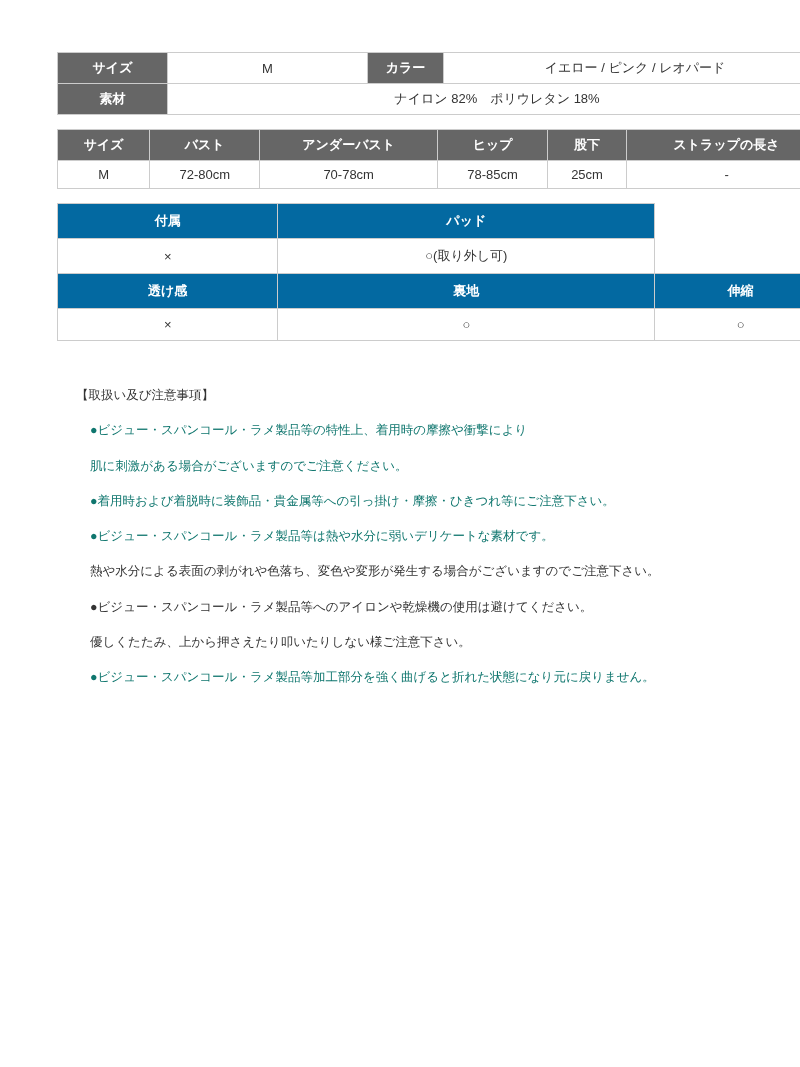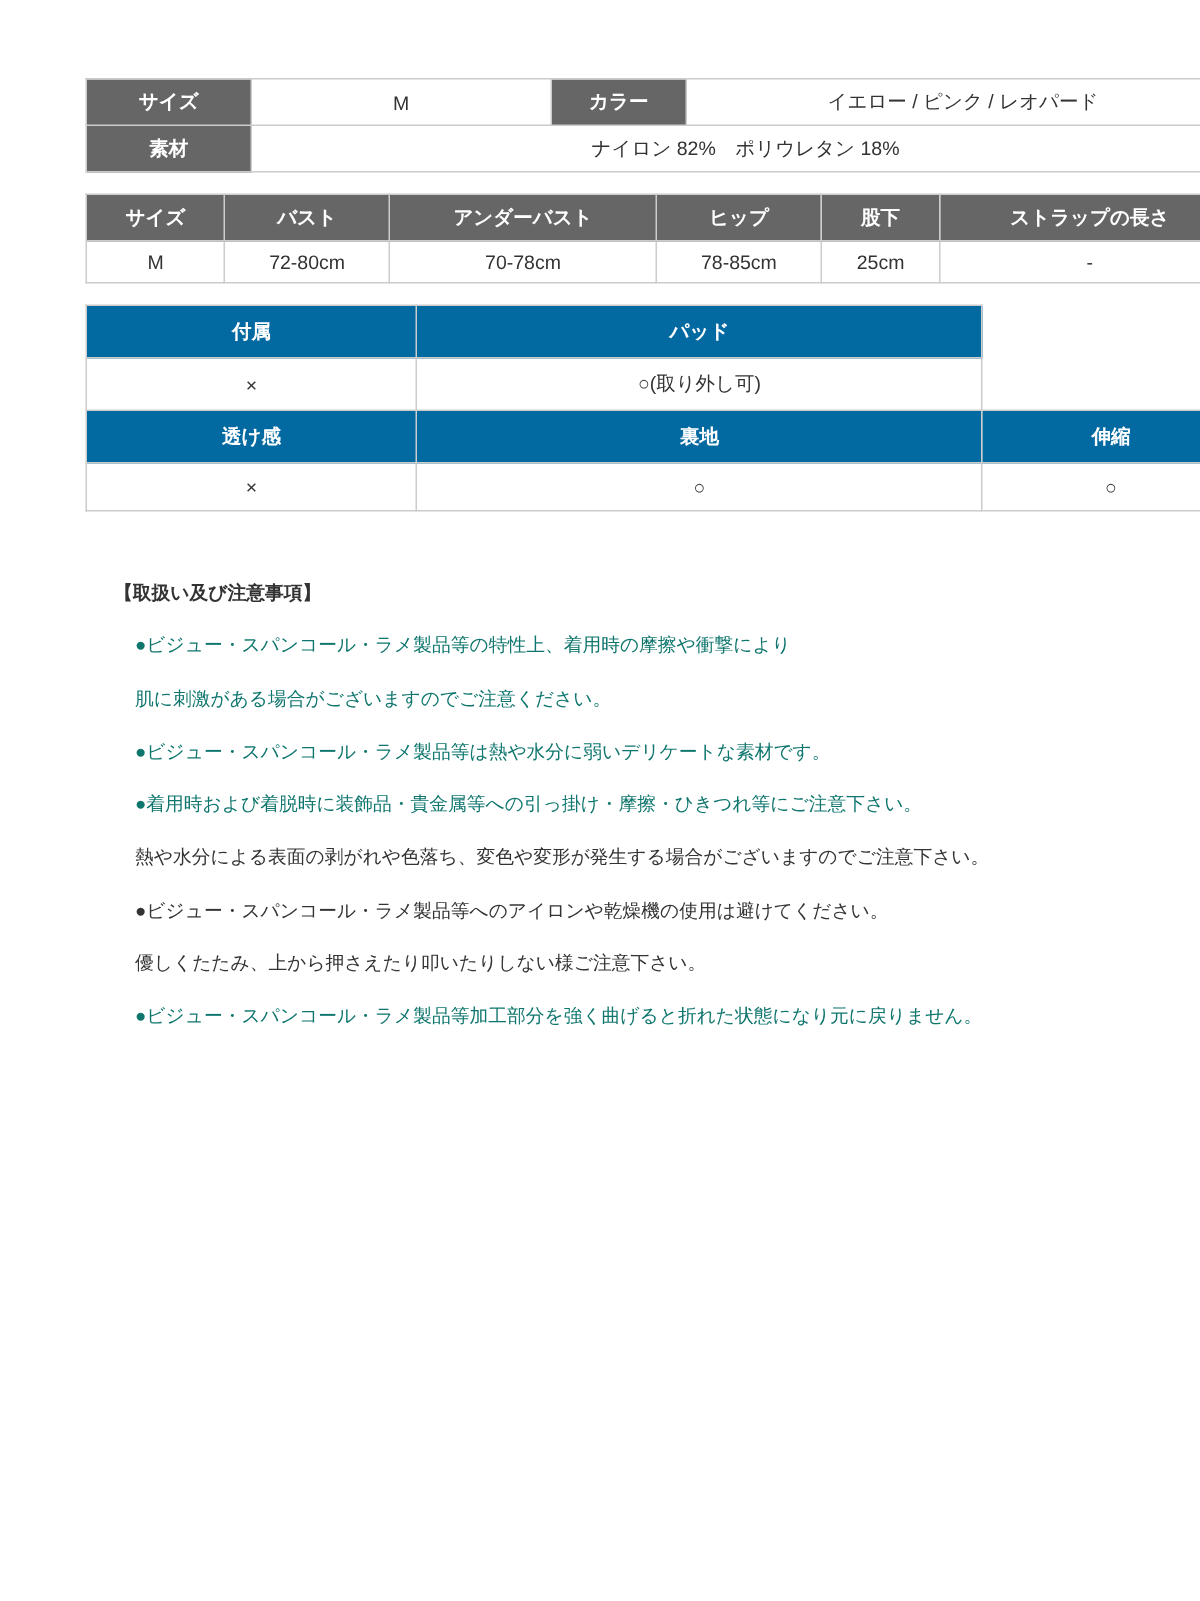--- a/index.html
+++ b/index.html
@@ -75,41 +75,41 @@
       font-weight: bold;
     }
 
     .notes-section {
       padding: 10px 5px;
       line-height: 1.7;
       font-size: 12.5px;
     }
 
     .notes-title {
-      font-weight: bold;
+      font-weight: normal;
       margin-bottom: 4px;
     }
 
     .notes-item {
       margin-bottom: 2px;
     }
 
     .highlight-red {
       color: #0f766e;
     }
   </style>
 </head>
 <body>
 
 <table class="product-info-table">
   <tbody>
     <tr>
       <td class="header-cell" style="width: 110px;">サイズ</td>
       <td style="width: 200px;">M</td>
-      <td class="header-cell" style="width: 90px;">カラー</td>
+      <td class="header-cell" style="width: 76px;">カラー</td>
       <td>イエロー / ピンク / レオパード</td>
     </tr>
     <tr>
       <td class="header-cell">素材</td>
       <td colspan="3">ナイロン 82%　ポリウレタン 18%</td>
     </tr>
   </tbody>
 </table>
 
 <table class="size-table">
@@ -156,20 +156,20 @@
       <td>○</td>
     </tr>
   </tbody>
 </table>
 
 <div class="notes-section">
   <div class="notes-title">【取扱い及び注意事項】</div>
   <div id="notes-items-container">
       <div class="notes-item highlight-red">●ビジュー・スパンコール・ラメ製品等の特性上、着用時の摩擦や衝撃により</div>
       <div class="notes-item highlight-red">肌に刺激がある場合がございますのでご注意ください。</div>
+      <div class="notes-item highlight-red">●着用時および着脱時に装飾品・貴金属等への引っ掛け・摩擦・ひきつれ等にご注意下さい。</div>
       <div class="notes-item highlight-red">●ビジュー・スパンコール・ラメ製品等は熱や水分に弱いデリケートな素材です。</div>
-      <div class="notes-item highlight-red">●着用時および着脱時に装飾品・貴金属等への引っ掛け・摩擦・ひきつれ等にご注意下さい。</div>
       <div class="notes-item">熱や水分による表面の剥がれや色落ち、変色や変形が発生する場合がございますのでご注意下さい。</div>
       <div class="notes-item">●ビジュー・スパンコール・ラメ製品等へのアイロンや乾燥機の使用は避けてください。</div>
       <div class="notes-item">優しくたたみ、上から押さえたり叩いたりしない様ご注意下さい。</div>
       <div class="notes-item highlight-red">●ビジュー・スパンコール・ラメ製品等加工部分を強く曲げると折れた状態になり元に戻りません。</div>
     </div>
 </div>
 
 </body></html>

